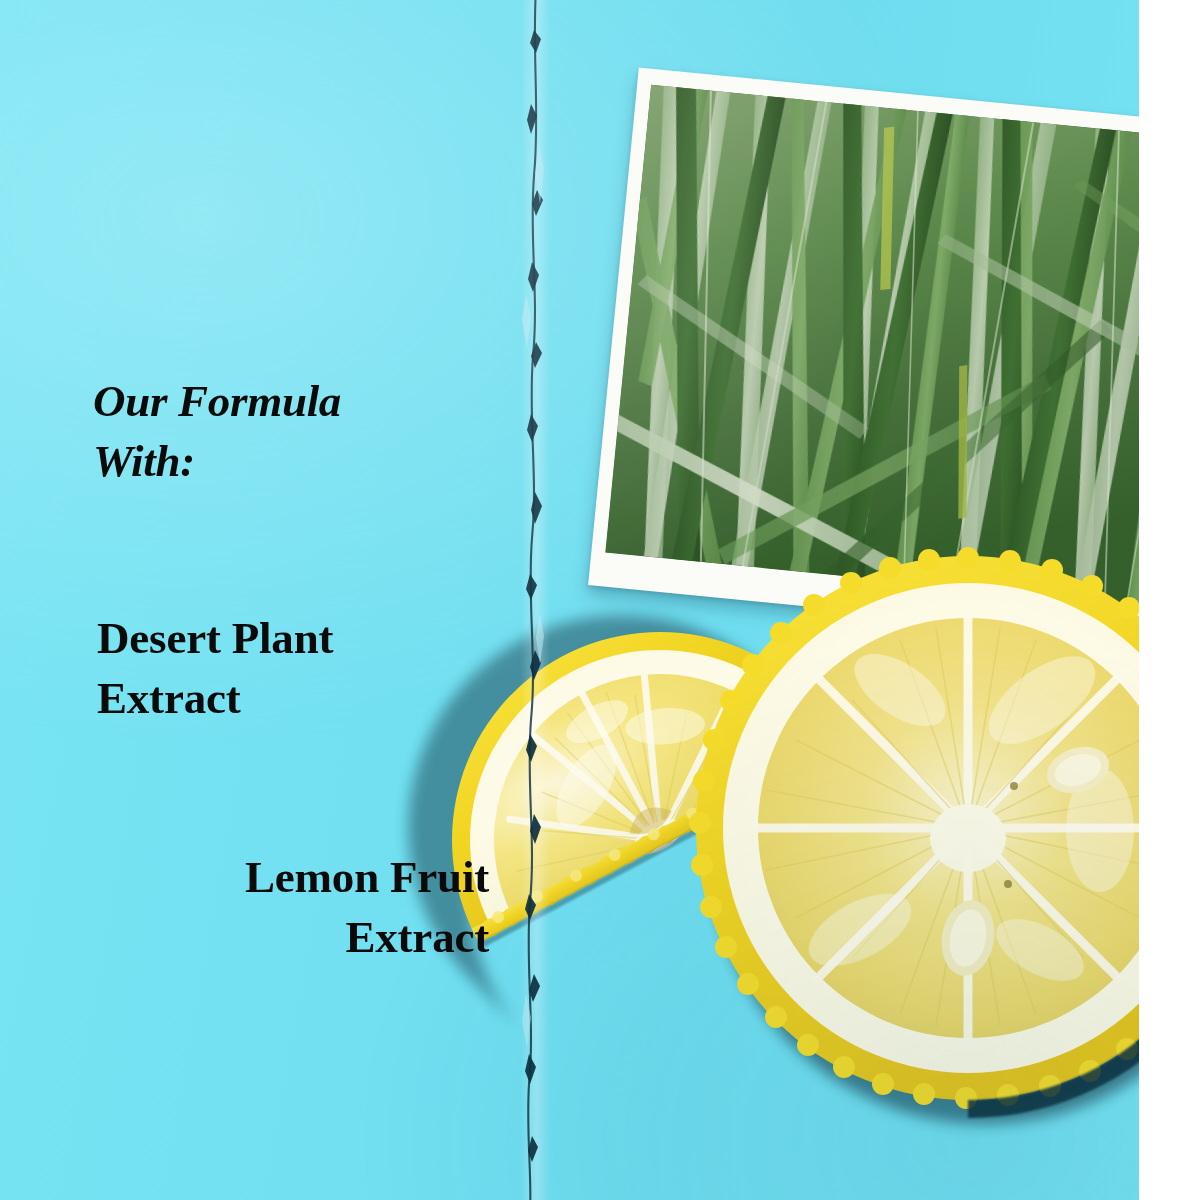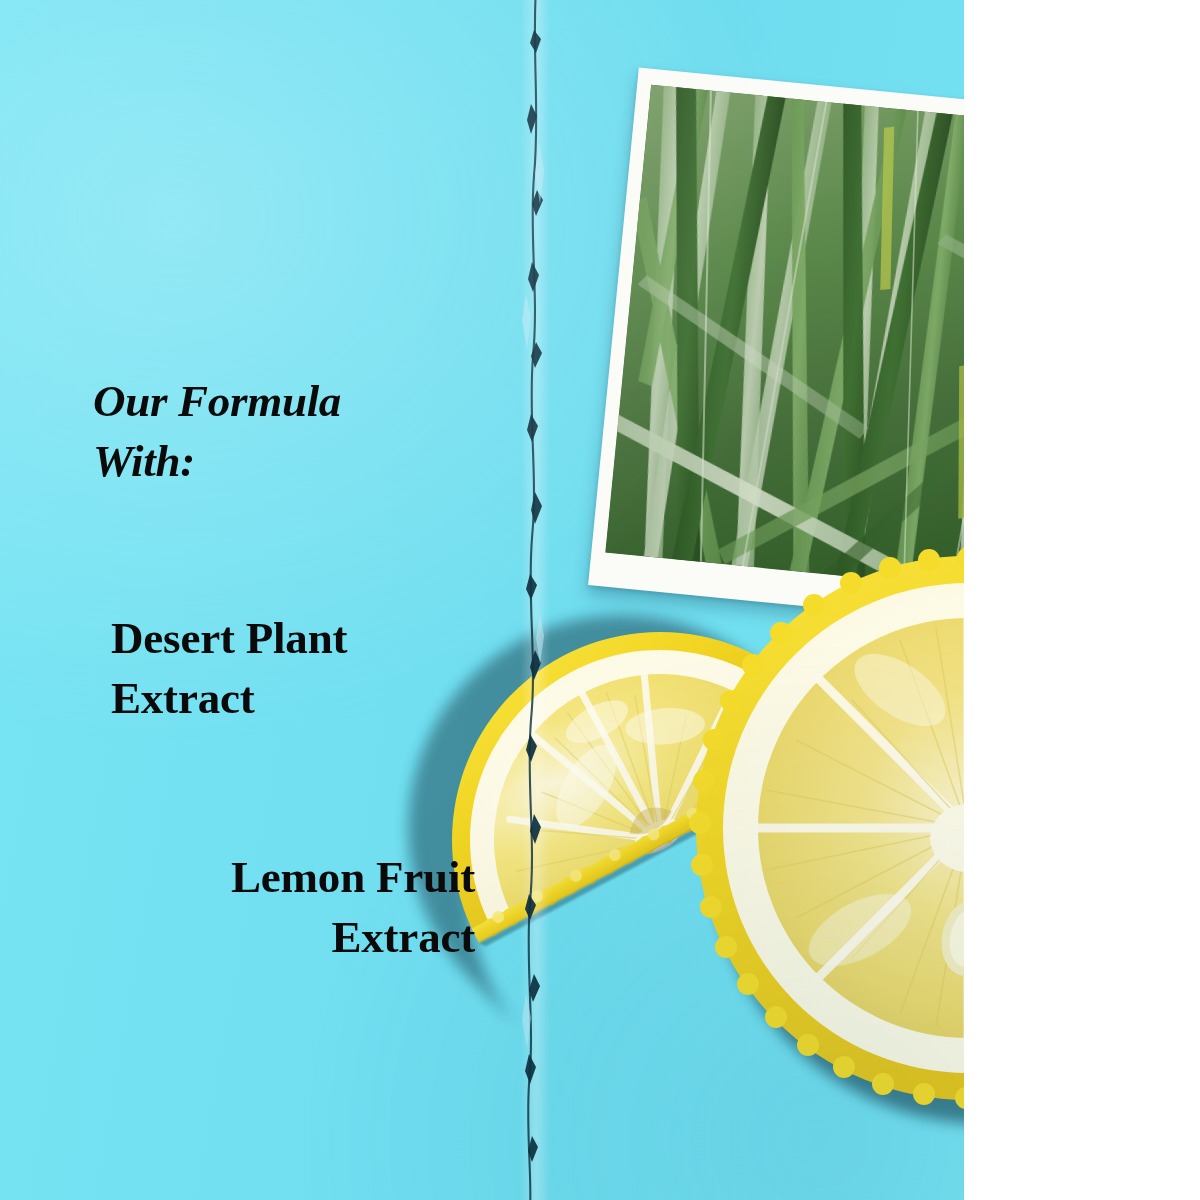--- a/index.html
+++ b/index.html
@@ -3,21 +3,21 @@
 <meta charset="utf-8">
 <title>Our Formula With</title>
 <style>
   html, body {
     margin: 0;
     padding: 0;
     background: #ffffff;
   }
   #stage {
     position: relative;
-    width: 964px;
+    width: 1139px;
     height: 1200px;
     overflow: hidden;
     background: #74E2F2;
     font-family: "Liberation Serif", "DejaVu Serif", serif;
   }
 
   
   .bg-base {
     position: absolute;
     inset: 0;
@@ -94,21 +94,21 @@
   }
   .headline {
     font-style: italic;
     font-weight: bold;
     font-size: 45px;
     line-height: 1.33;
     letter-spacing: -0.3px;
     margin: 0;
     white-space: pre-line;
   }
-  .ingredient-list { margin: 18px; padding: 0; list-style: none; }
+  .ingredient-list { margin: 4px; padding: 0; list-style: none; }
   .ingredient {
     font-weight: bold;
     font-size: 45px;
     line-height: 1.33;
     letter-spacing: -0.2px;
     white-space: pre-line;
   }
   .ing-1 { margin-top: 117px; }
   .ing-2 { margin-top: 120px; text-align: right; }
 </style>

